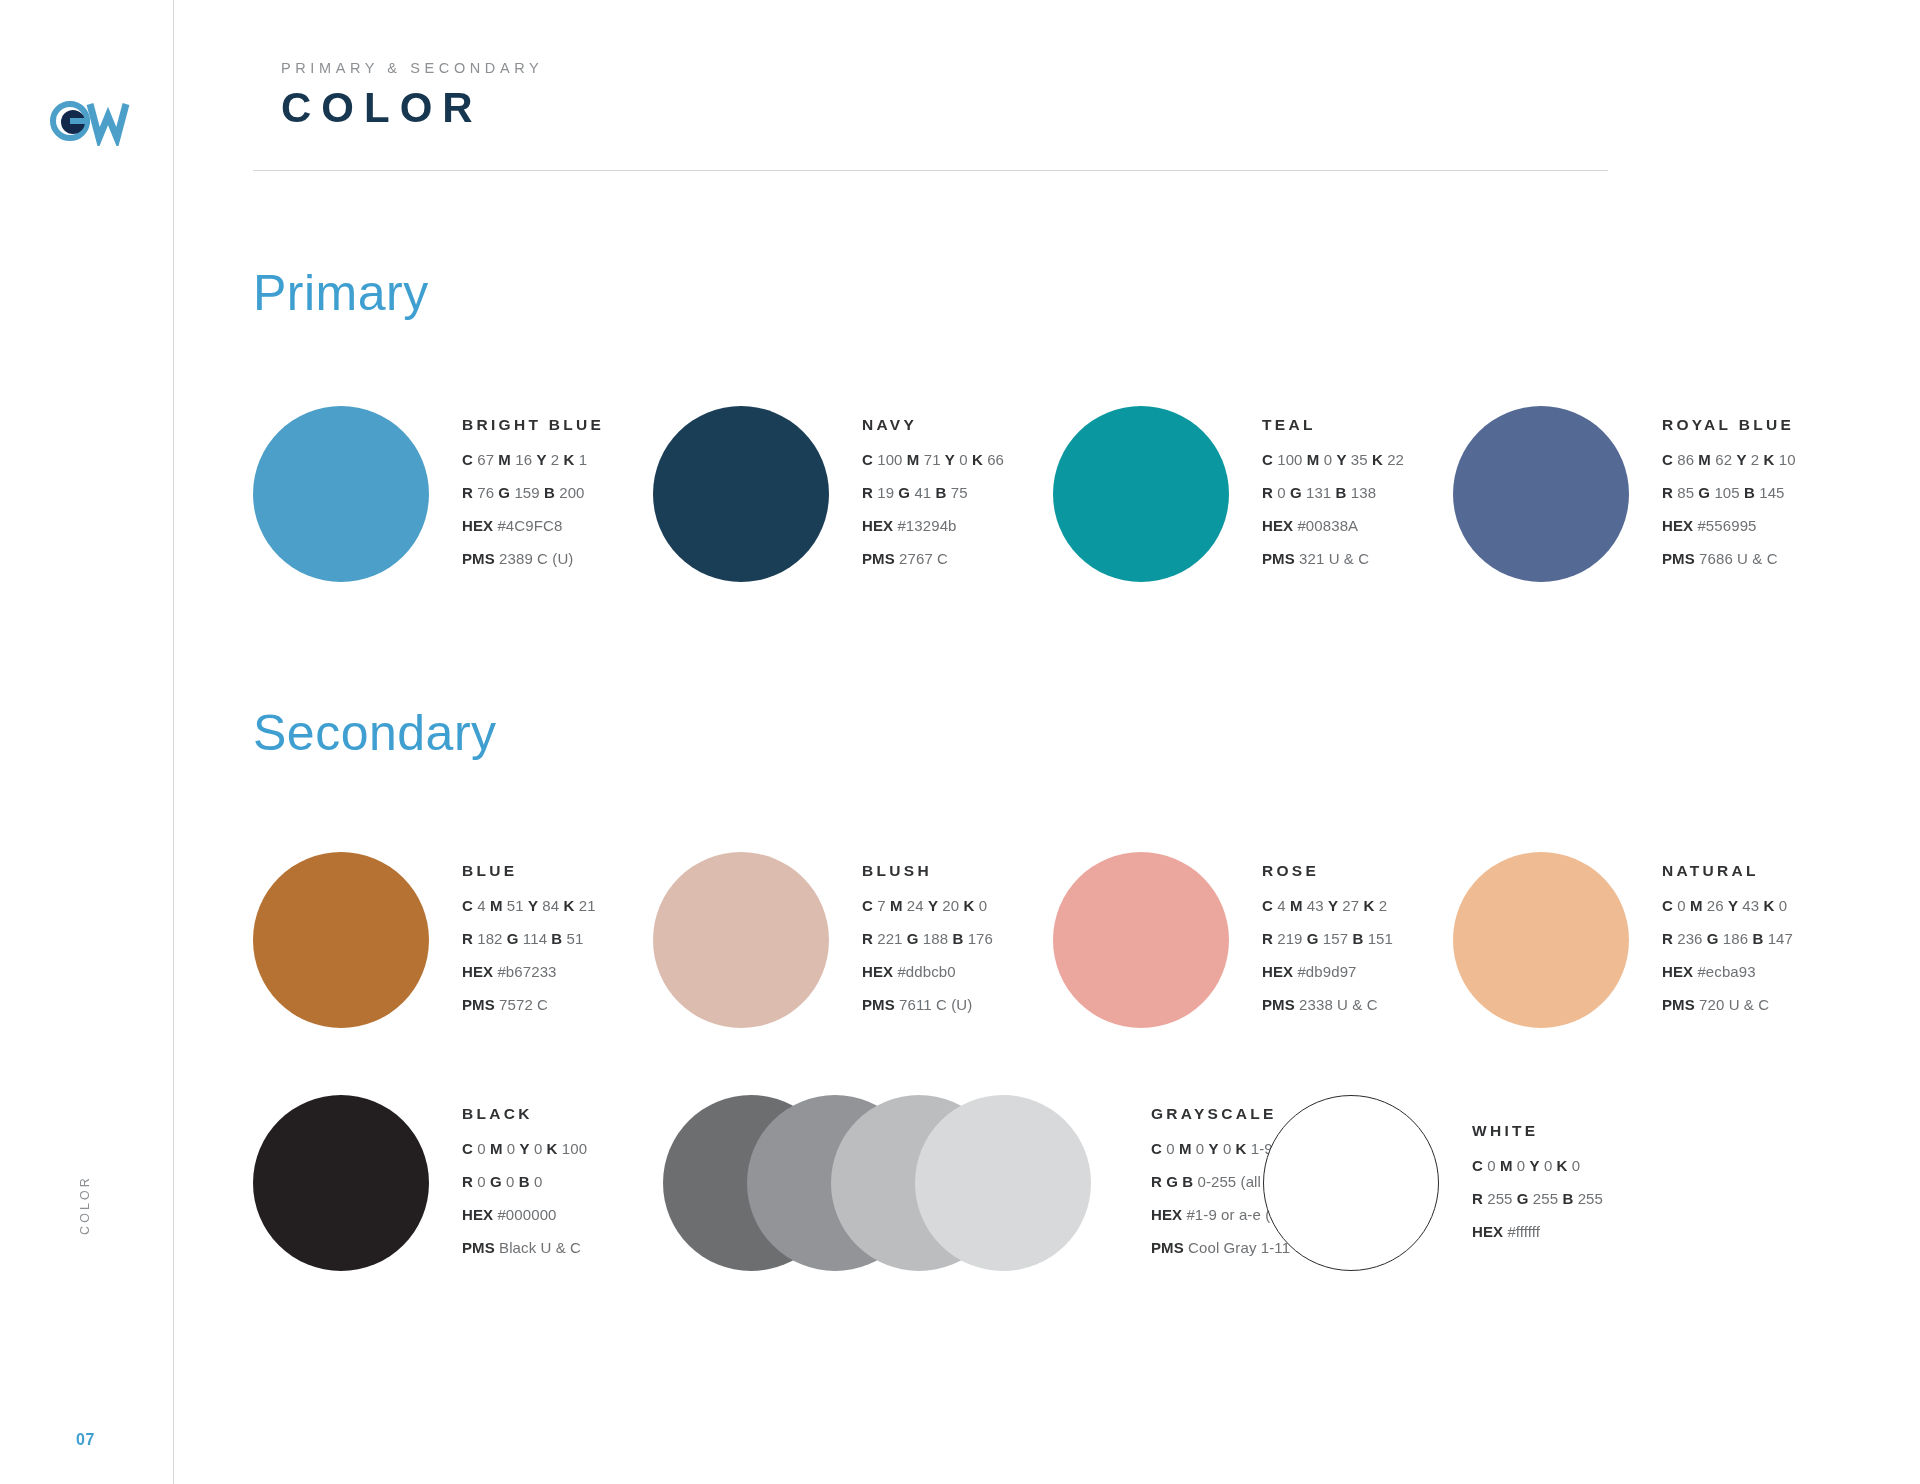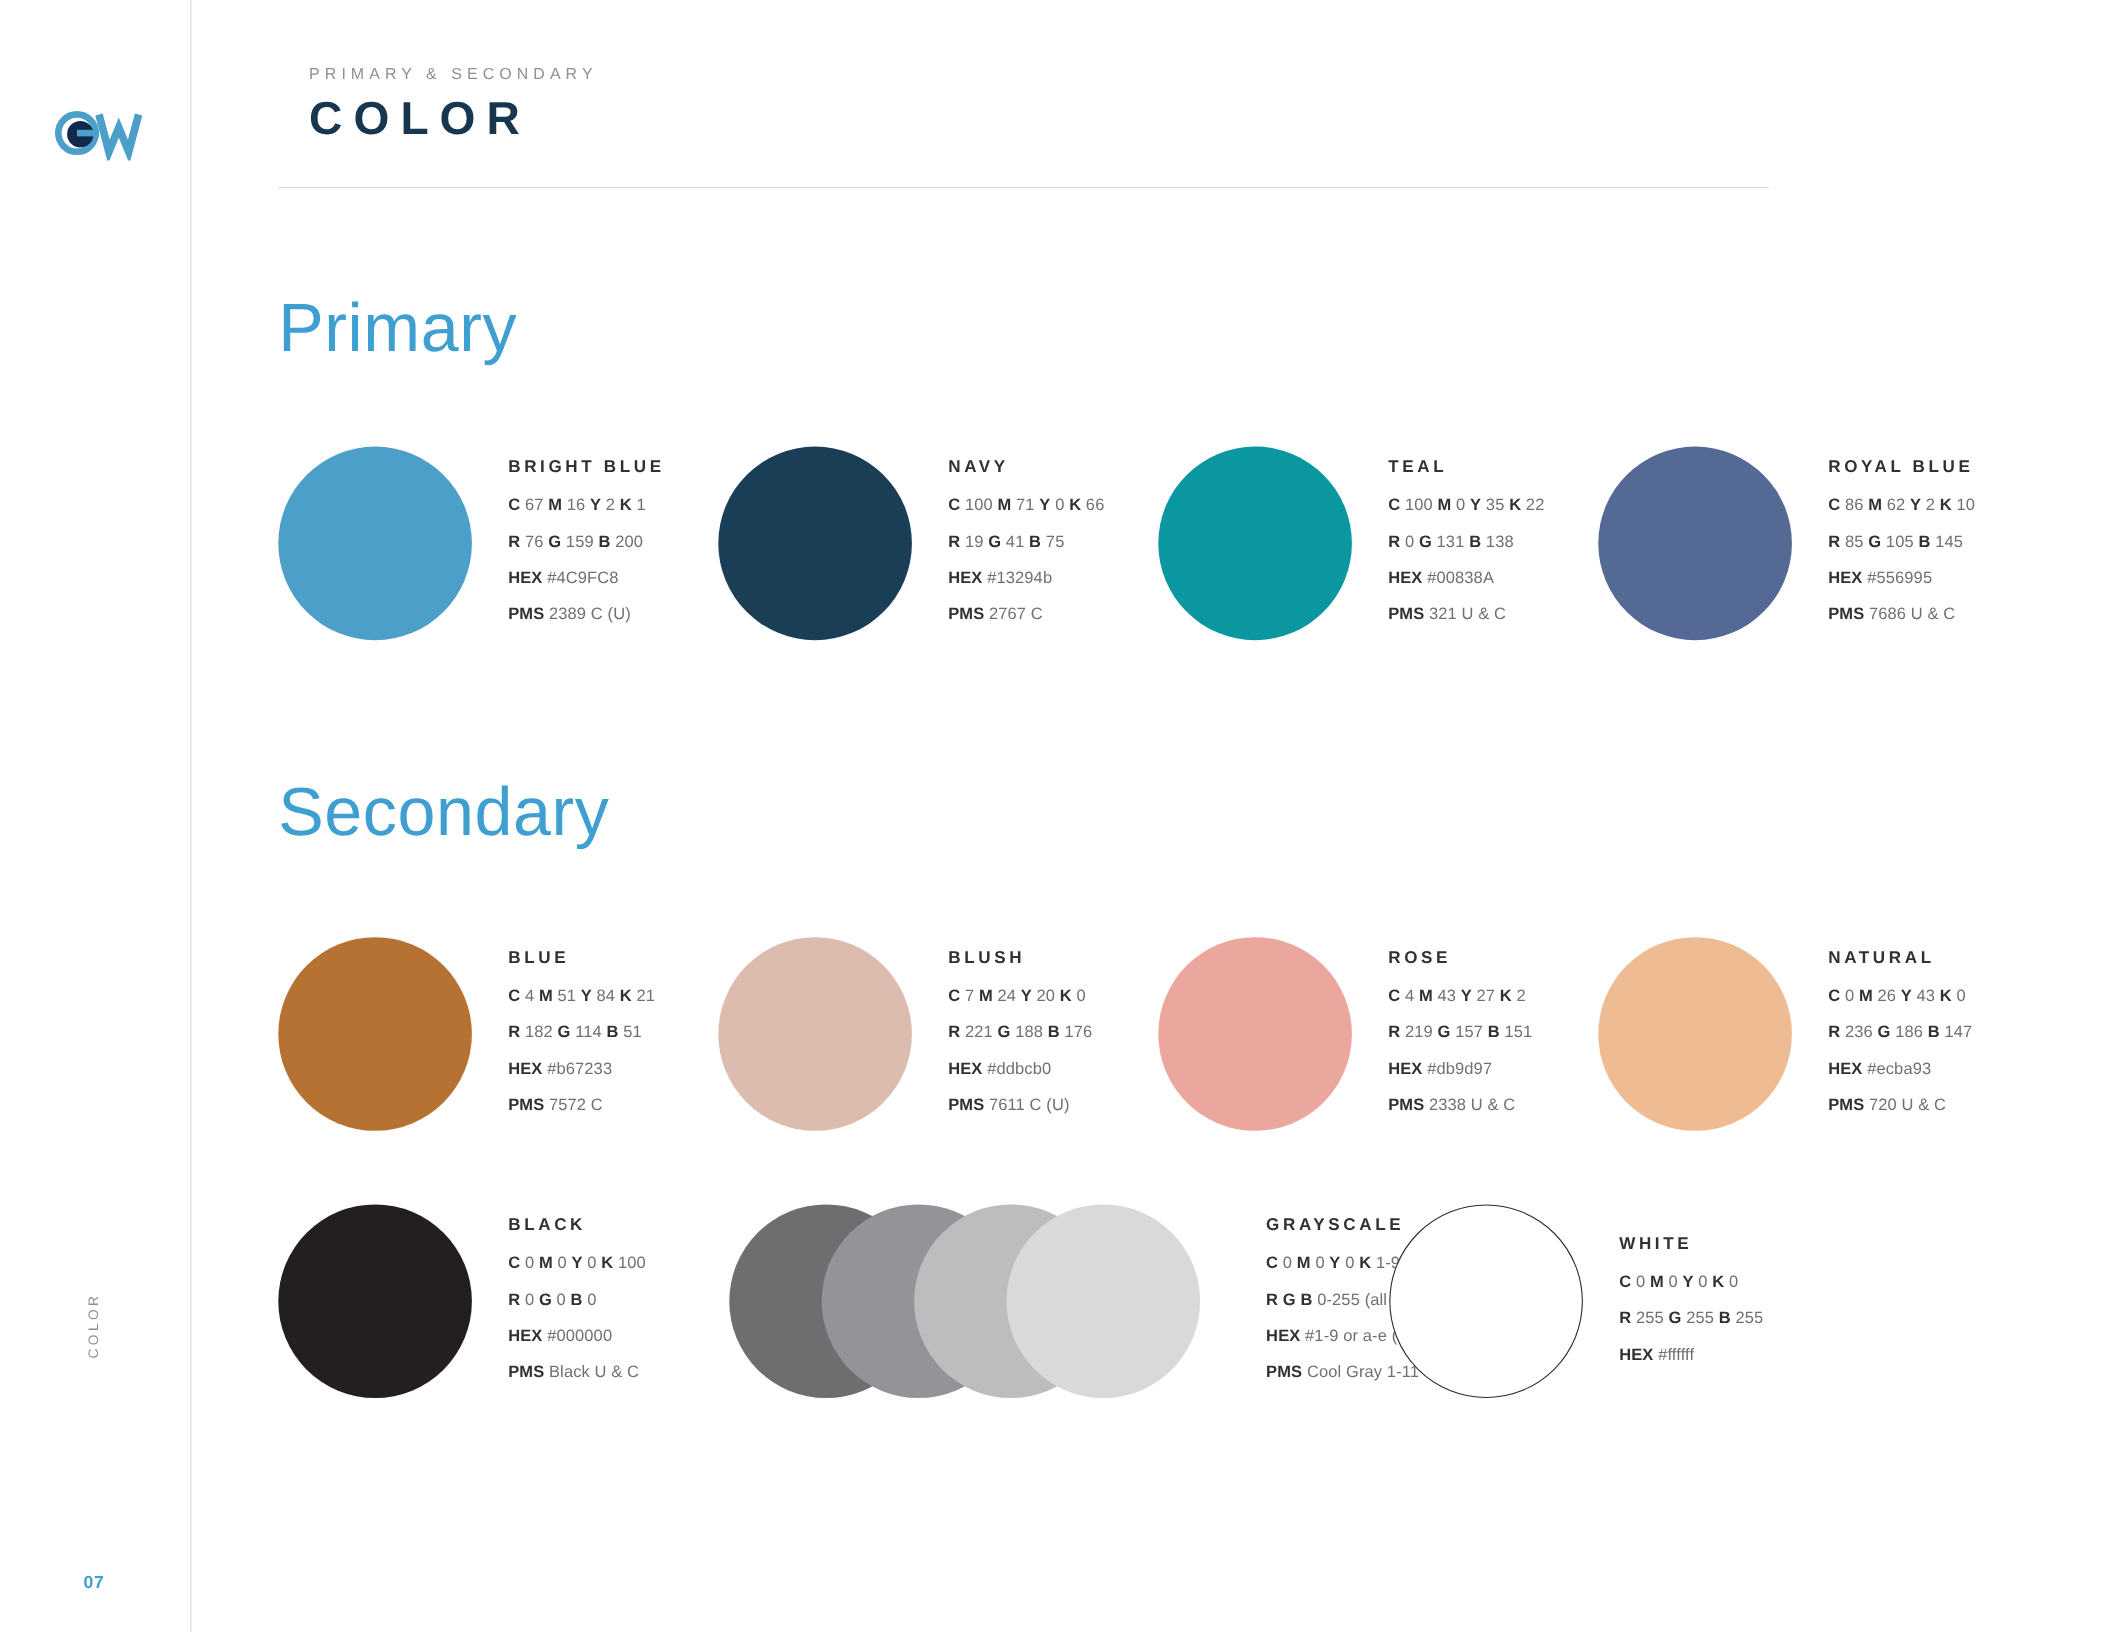--- a/index.html
+++ b/index.html
@@ -76,21 +76,21 @@
   .header-rule {
     position: absolute;
     left: 253px; top: 170px;
     width: 1355px; height: 1px;
     background: #d5d7d9;
   }
 
   
   .section-heading {
     position: absolute;
-    font-size: 62px;
+    font-size: 50px;
     font-weight: 300;
     color: #3f9fd0;
     letter-spacing: 0.5px;
     line-height: 1;
   }
   #sec-primary { left: 253px; top: 268px; }
   #sec-secondary { left: 253px; top: 708px; }
 
   
   .row {

